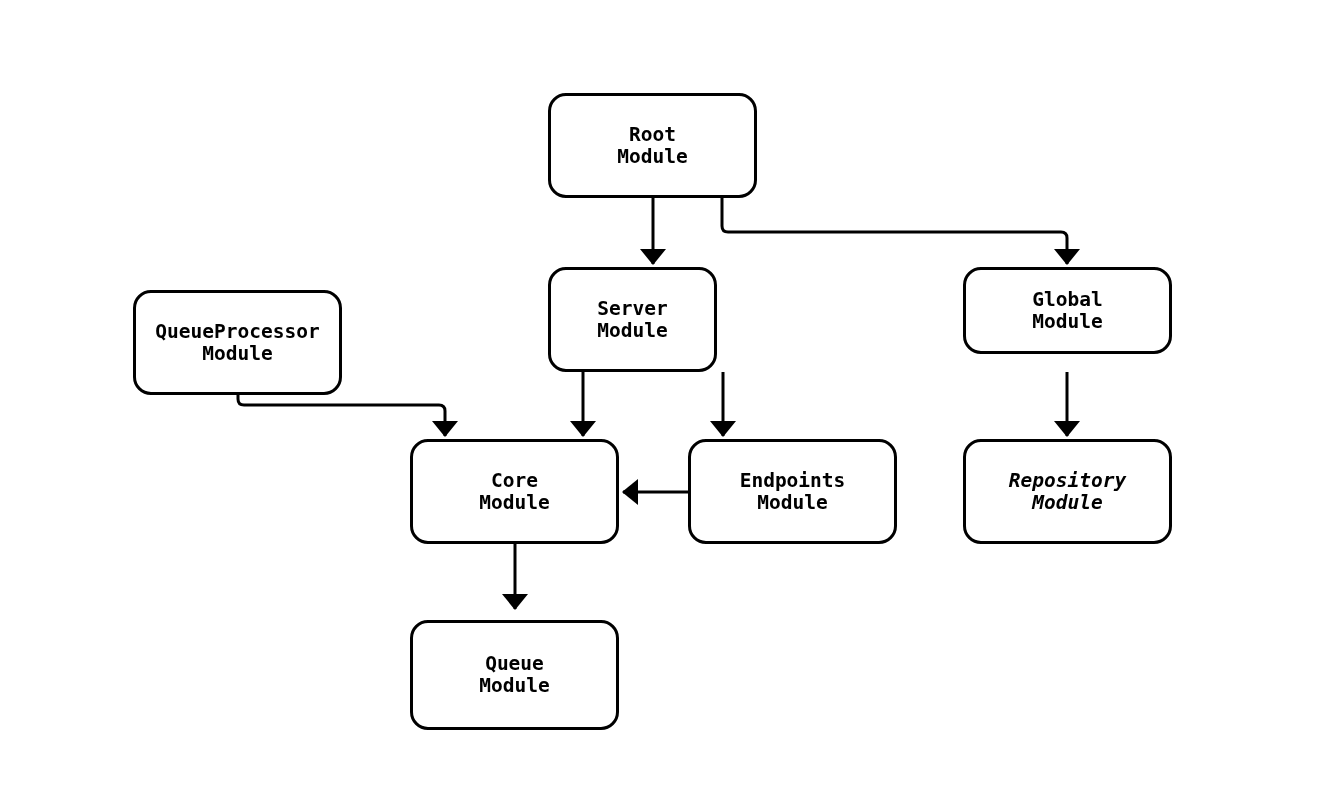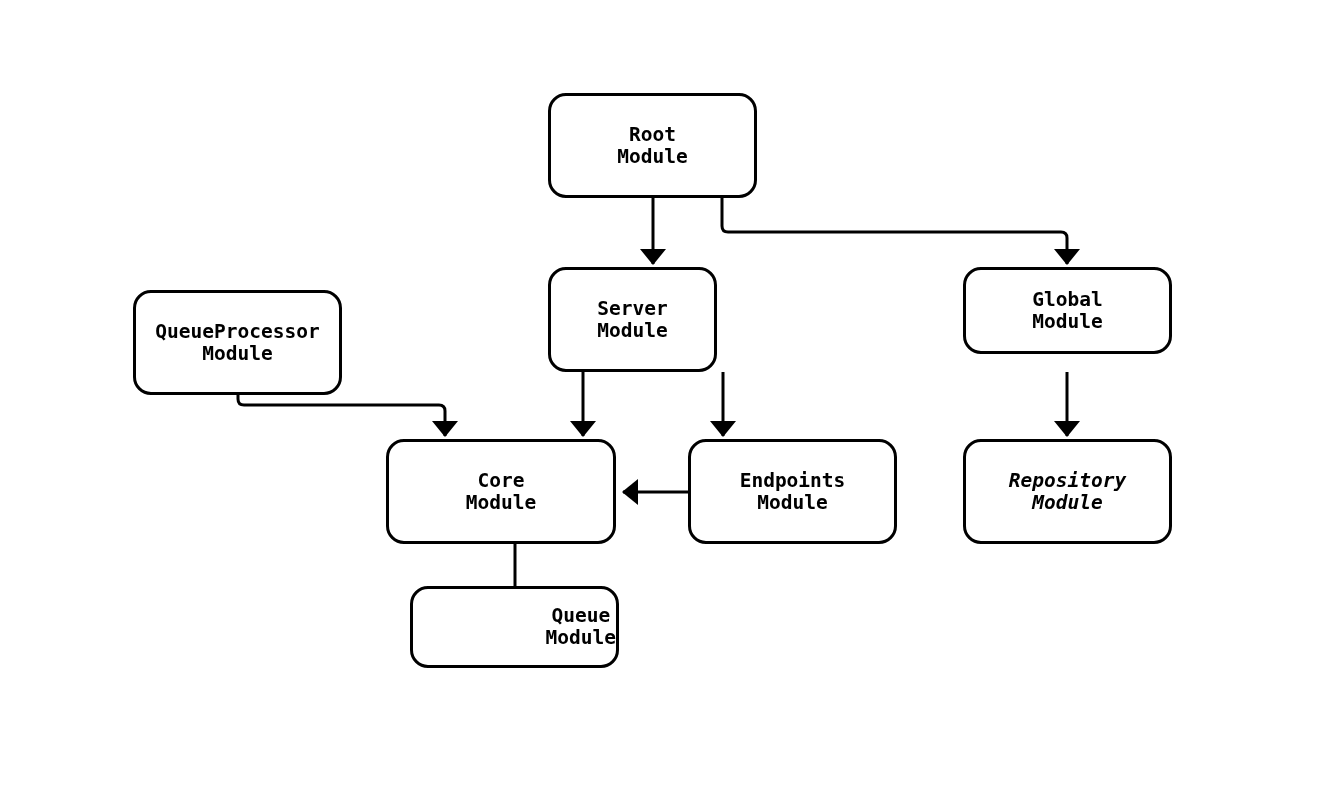--- a/index.html
+++ b/index.html
@@ -78,30 +78,30 @@
 Module</div>
       </div>
       <div class="node" style="left: 548px; top: 267px; width: 169px; height: 105px;">
         <div class="label">Server
 Module</div>
       </div>
       <div class="node" style="left: 963px; top: 267px; width: 209px; height: 87px;">
         <div class="label">Global
 Module</div>
       </div>
-      <div class="node" style="left: 386px; top: 439px; width: 230px; height: 105px;">
+      <div class="node" style="left: 410px; top: 439px; width: 209px; height: 105px;">
         <div class="label">Core
 Module</div>
       </div>
       <div class="node" style="left: 688px; top: 439px; width: 209px; height: 105px;">
         <div class="label">Endpoints
 Module</div>
       </div>
       <div class="node" style="left: 963px; top: 439px; width: 209px; height: 105px; font-style: italic;">
         <div class="label">Repository
 Module</div>
       </div>
-      <div class="node" style="left: 410px; top: 586px; width: 209px; height: 82px; justify-content: flex-end;">
+      <div class="node" style="left: 410px; top: 620px; width: 209px; height: 110px;">
         <div class="label">Queue
 Module</div>
       </div>
     </div>
 </div>
 
 </body></html>

